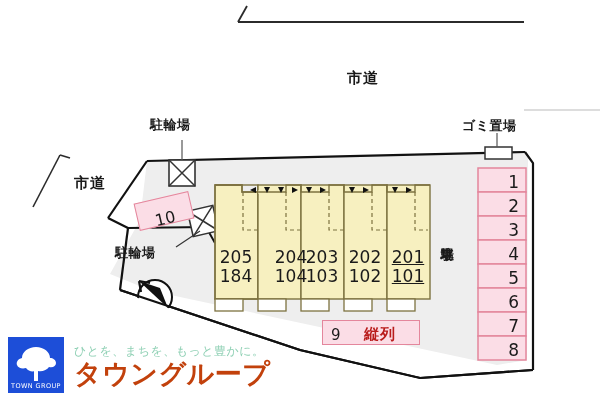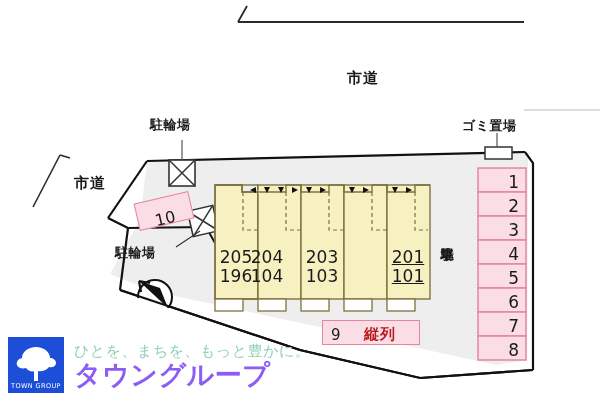--- a/index.html
+++ b/index.html
@@ -138,27 +138,27 @@
     color: #ffffff;
     font-size: 6.5px;
     letter-spacing: 0.4px;
     font-family: "DejaVu Sans", "Liberation Sans", sans-serif;
   }
   #logo-text {
     margin-left: 10px;
   }
   #logo-tag {
     color: #8fd0b4;
-    font-size: 15px;
+    font-size: 12px;
     letter-spacing: 0.5px;
     margin-bottom: 1px;
     font-family: "DejaVu Sans", "Liberation Sans", sans-serif;
   }
   #logo-name {
-    color: #8b5cf6;
+    color: #c2410c;
     font-size: 27px;
     font-weight: bold;
     letter-spacing: 0.5px;
     line-height: 1;
     font-family: Liberation Sans, sans-serif;
   }
 </style>
 </head>
 <body>
 
@@ -296,29 +296,33 @@
   <div class="txt fac-label" style="left:115px; top:246px;">駐輪場</div>
   <div class="txt fac-label" style="left:462px; top:119px;">ゴミ置場</div>
 
   <div class="vert-label" style="left:440px; top:236px;">駐車場</div>
 
   <div class="stall10"></div>
   <div class="stall10-num">10</div>
 
   <div class="unit-num" style="left:213px; top:248px;">
     <div>205</div>
-    <div>196</div>
-  </div>
-  <div class="unit-num" style="left:244px; top:248px;">
+    <div>184</div>
+  </div>
+  <div class="unit-num" style="left:268px; top:248px;">
     <div>204</div>
     <div>104</div>
   </div>
   <div class="unit-num" style="left:299px; top:248px;">
     <div>203</div>
     <div>103</div>
+  </div>
+  <div class="unit-num" style="left:342px; top:248px;">
+    <div>202</div>
+    <div>102</div>
   </div>
   <div class="unit-num" style="left:385px; top:248px;text-decoration:underline;">
     <div>201</div>
     <div>101</div>
   </div>
 
   <div class="stall-num" style="left:483px; top:172px;">1</div>
   <div class="stall-num" style="left:483px; top:196px;">2</div>
   <div class="stall-num" style="left:483px; top:220px;">3</div>
   <div class="stall-num" style="left:483px; top:244px;">4</div>

